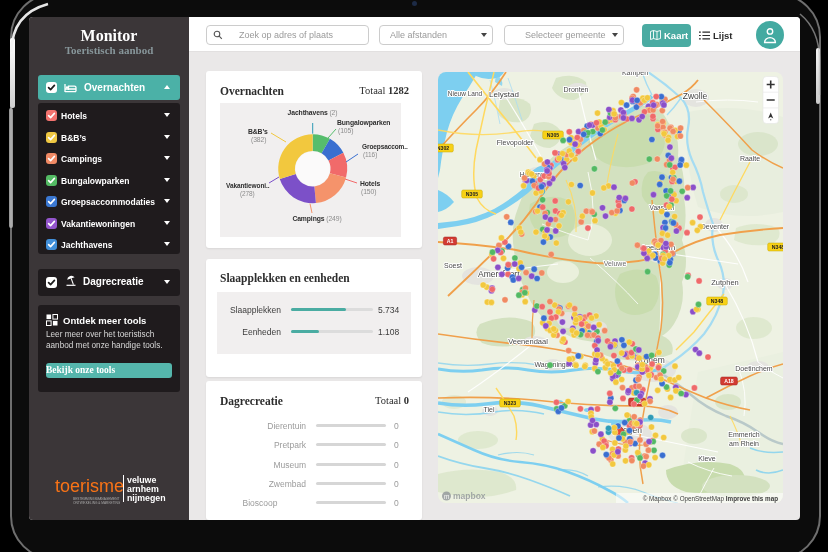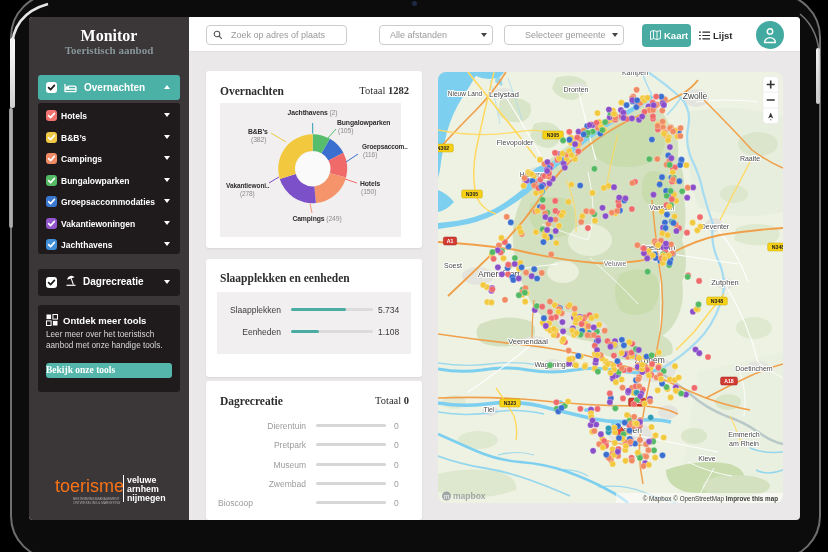--- a/index.html
+++ b/index.html
@@ -122,21 +122,21 @@
       </svg>
       <div class="abs" style="left:34px;top:298px;color:#fff;font-size:9.5px;font-weight:bold">Ontdek meer tools</div>
       <div class="abs" style="left:17px;top:313px;width:128px;color:#d8d8d8;font-size:8.2px;line-height:10.5px">Leer meer over het toeristisch aanbod met onze handige tools.</div>
       <div class="abs" style="left:17px;top:346px;width:126px;height:15px;background:#55b6ac;border-radius:3px;color:#fff;font-family:'Liberation Serif',serif;font-weight:bold;font-size:9.5px;line-height:15px">Bekijk onze tools</div>
       <div class="abs" style="left:26px;top:459px;color:#f97316;font-size:18px;letter-spacing:0;font-weight:normal">toerisme</div>
       <div class="abs" style="left:94px;top:458px;width:1px;height:27px;background:#fff"></div>
       <div class="abs" style="left:98px;top:459px;color:#fff;font-size:8.8px;font-weight:bold;line-height:8.8px">veluwe<br>arnhem<br>nijmegen</div>
       <div class="abs" style="left:44px;top:481px;color:#aaa;font-size:3.2px;line-height:3.6px">BESTEMMINGSMANAGEMENT<br>ONTWIKKELING &amp; MARKETING</div>
     </div>
     <div class="topbar">
-      <div class="input" style="left:17px;top:8px;width:141px;height:20px;padding-left:24px">Zoek op adres of plaats</div>
+      <div class="input" style="left:17px;top:8px;width:163px;height:20px;padding-left:32px">Zoek op adres of plaats</div>
       <svg class="abs" style="left:24px;top:13px" width="10" height="10" viewBox="0 0 10 10">
         <circle cx="4" cy="4" r="2.8" fill="none" stroke="#555" stroke-width="1.1"></circle>
         <path d="M6.2 6.2 L8.8 8.8" stroke="#555" stroke-width="1.2"></path>
       </svg>
       <div class="input" style="left:190px;top:8px;width:114px;height:20px;padding-left:10px">Alle afstanden</div>
       <div class="caret" style="left:292px;top:16px;border-top-color:#444"></div>
       <div class="input" style="left:315px;top:8px;width:120px;height:20px;padding-left:20px">Selecteer gemeente</div>
       <div class="caret" style="left:423px;top:16px;border-top-color:#444"></div>
       <div class="abs" style="left:453px;top:7px;width:49px;height:23px;background:#4aaba2;border-radius:4px"></div>
       <svg class="abs" style="left:461px;top:13px" width="11" height="10" viewBox="0 0 11 10">
@@ -215,21 +215,21 @@
       <div class="sm-gray abs" style="left:188px;top:40px">0</div>
       <div class="sm-gray abs" style="left:0;top:59.3px;width:100px;text-align:right">Pretpark</div>
       <div class="bar-track" style="left:110px;top:62.3px;width:70px;background:#d6d6d6"></div>
       <div class="sm-gray abs" style="left:188px;top:59.3px">0</div>
       <div class="sm-gray abs" style="left:0;top:78.6px;width:100px;text-align:right">Museum</div>
       <div class="bar-track" style="left:110px;top:81.6px;width:70px;background:#d6d6d6"></div>
       <div class="sm-gray abs" style="left:188px;top:78.6px">0</div>
       <div class="sm-gray abs" style="left:0;top:97.89999999999999px;width:100px;text-align:right">Zwembad</div>
       <div class="bar-track" style="left:110px;top:100.89999999999999px;width:70px;background:#d6d6d6"></div>
       <div class="sm-gray abs" style="left:188px;top:97.89999999999999px">0</div>
-      <div class="sm-gray abs" style="left:12px;top:117.19999999999999px;width:100px;text-align:left">Bioscoop</div>
+      <div class="sm-gray abs" style="left:4px;top:117.19999999999999px;width:100px;text-align:center">Bioscoop</div>
       <div class="bar-track" style="left:110px;top:120.19999999999999px;width:70px;background:#d6d6d6"></div>
       <div class="sm-gray abs" style="left:188px;top:117.19999999999999px">0</div>
     </div>
     <svg class="abs" style="left:409px;top:55px;border-radius:8px" width="345" height="431" viewBox="0 0 345 431">
       <rect width="345" height="431" fill="#eef2e3"></rect>
       <path d="M250 40 Q300 30 345 45 L345 140 Q300 150 260 135 Q245 90 250 40 Z" fill="#e8eede"></path>
       <path d="M260 300 L345 280 L345 430 L240 430 Q250 360 260 300 Z" fill="#eaf0e0"></path>
       <path d="M100 102 Q112 84 130 74 Q148 60 166 50 Q184 38 204 34 Q222 32 230 50 Q242 62 240 84 Q248 104 246 126 Q250 148 244 168 Q252 190 244 210 Q248 232 236 252 Q226 268 204 270 Q180 276 156 270 Q132 268 114 254 Q96 240 88 220 Q78 200 76 178 Q72 156 80 136 Q86 116 100 102 Z" fill="#d3e1c0"></path>
       <path d="M150 70 Q175 52 202 42 Q220 40 226 58 Q230 78 218 88 Q198 98 176 94 Q156 90 150 70 Z" fill="#c8dcae"></path>
       <path d="M92 132 Q112 120 130 128 Q142 142 134 160 Q118 170 102 162 Q88 150 92 132 Z" fill="#c8dcae"></path>

